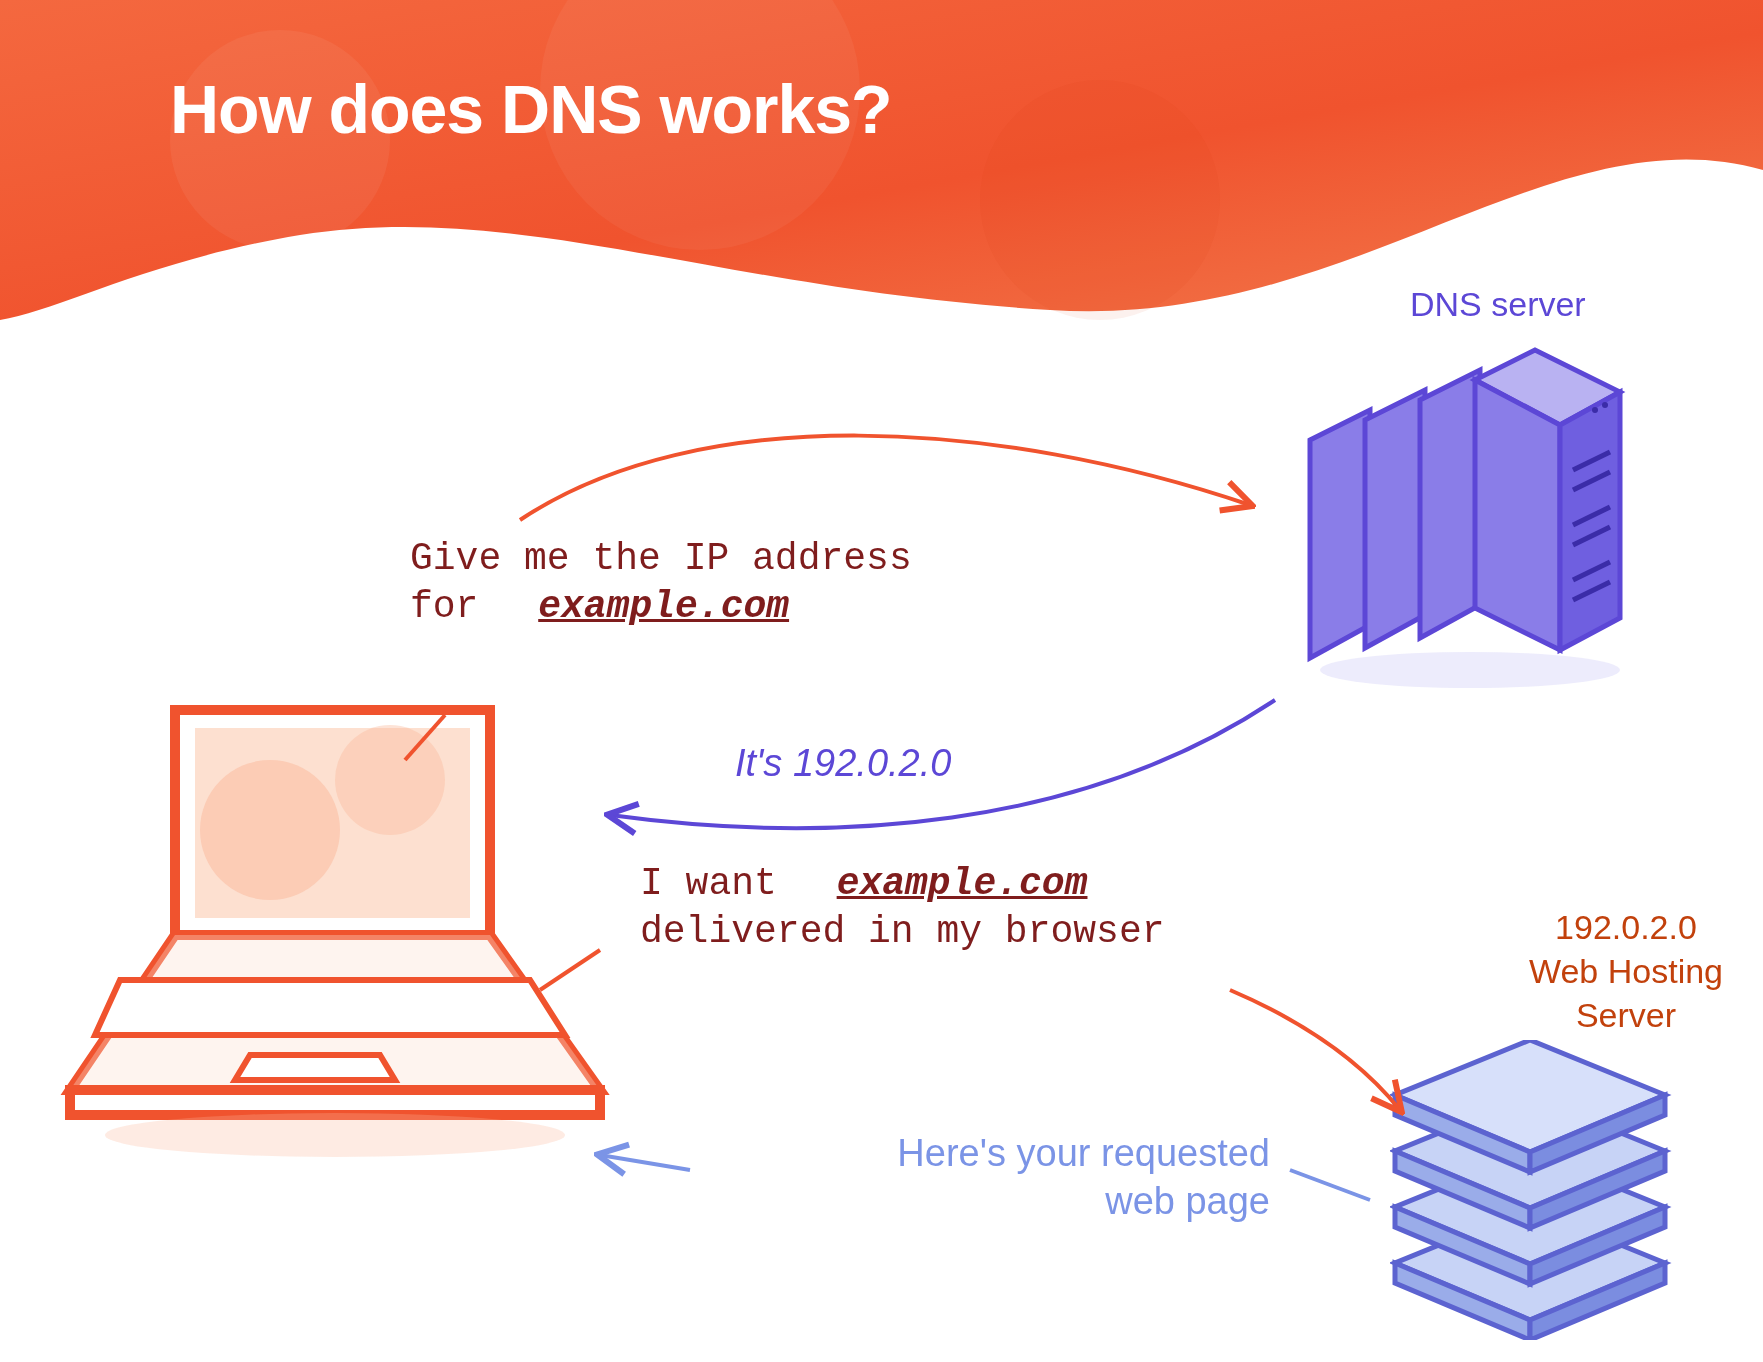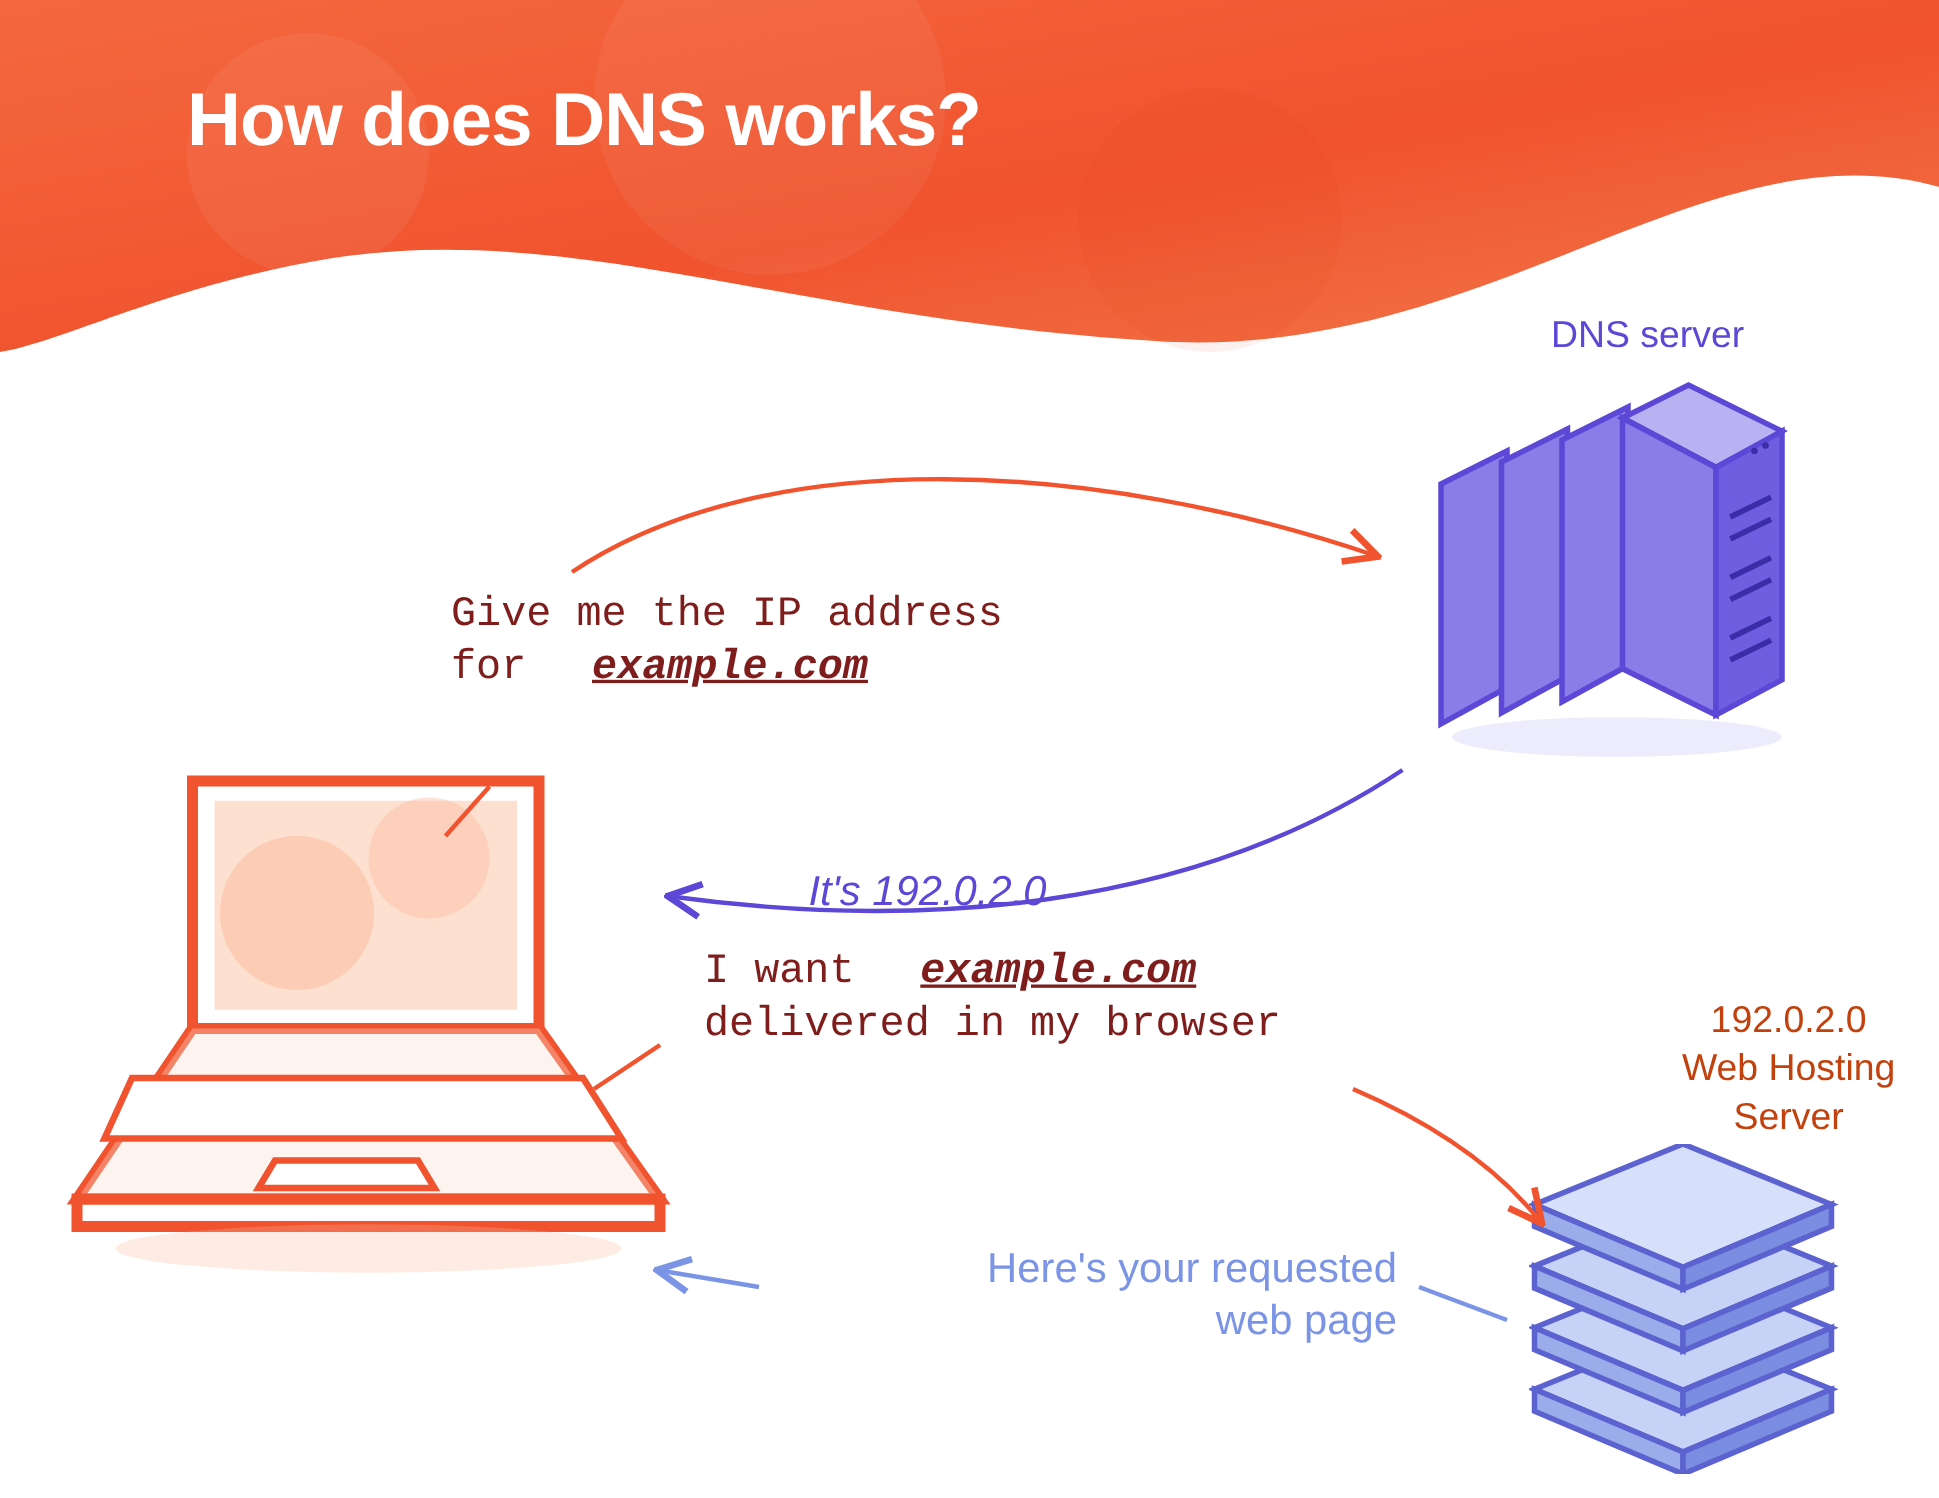--- a/index.html
+++ b/index.html
@@ -56,21 +56,21 @@
     color: #c2410c;
     text-align: center;
     position: absolute;
     width: 260px;
     line-height: 1.3;
   }
   .request-dns {
     top: 535px; left: 410px; width: 580px;
   }
   .response-dns {
-    top: 740px; left: 735px; margin-top: 48px;
+    top: 740px; left: 735px;
   }
   .request-web {
     top: 860px; left: 640px; width: 560px;
   }
   .response-web {
     top: 1130px; left: 710px; width: 560px; text-align: right;
   }
   svg.overlay {
     position: absolute;
     top: 0; left: 0;

